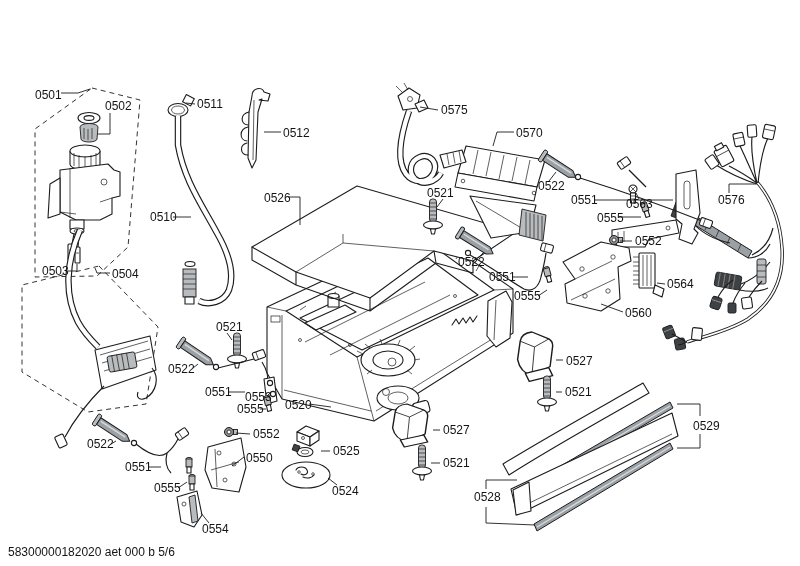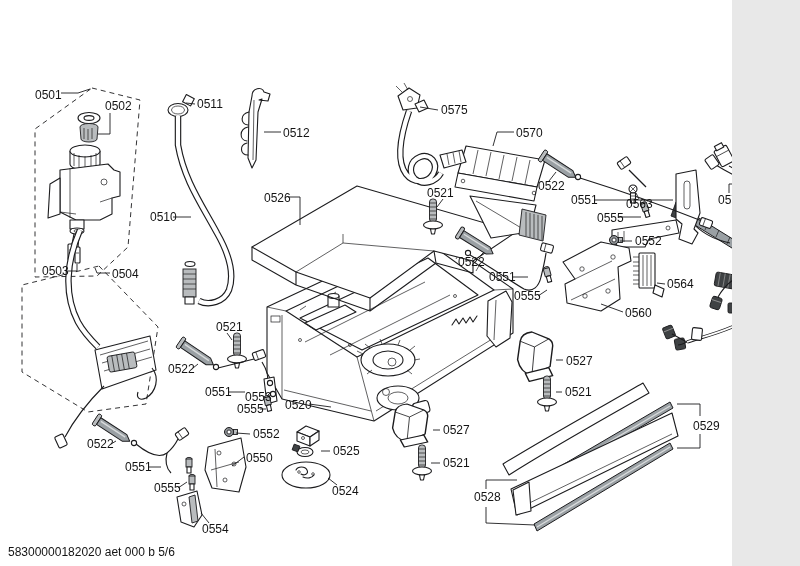--- a/index.html
+++ b/index.html
@@ -1,19 +1,19 @@
 <!DOCTYPE html>
 <html style="--line: #1c1c1e; --metal-gray: #9aa0a4; --metal-light: #b9bcbe; --background: #ffffff;"><head>
 <meta charset="utf-8">
 <style>
   :root{
     --line:#1c1c1e; --metal-gray:#9aa0a4; --metal-light:#b9bcbe; --dark:#3f4244; --background:#ffffff;
   }
   html,body{margin:0;padding:0;background:#e8e8e8;}
-  .canvas{position:relative;width:732px;height:566px;background:var(--background);overflow:hidden;
+  .canvas{position:relative;width:800px;height:566px;background:var(--background);overflow:hidden;
           font-family:"Liberation Sans",sans-serif;}
   svg{position:absolute;left:0;top:0;}
   .part{fill:#fff;stroke:var(--line);stroke-width:1.1;stroke-linejoin:round;}
   .metal{fill:var(--metal-gray);stroke:var(--line);stroke-width:1;stroke-linejoin:round;}
   .metal2{fill:var(--metal-light);stroke:var(--line);stroke-width:.9;}
   .dark{fill:var(--dark);stroke:var(--line);stroke-width:.9;}
   .ln{fill:none;stroke:var(--line);stroke-width:1.1;stroke-linejoin:round;stroke-linecap:round;}
   .thin{fill:none;stroke:var(--line);stroke-width:.7;}
   .lead{fill:none;stroke:var(--line);stroke-width:.9;}
   .dash{fill:none;stroke:var(--line);stroke-width:.9;stroke-dasharray:5 4;}

